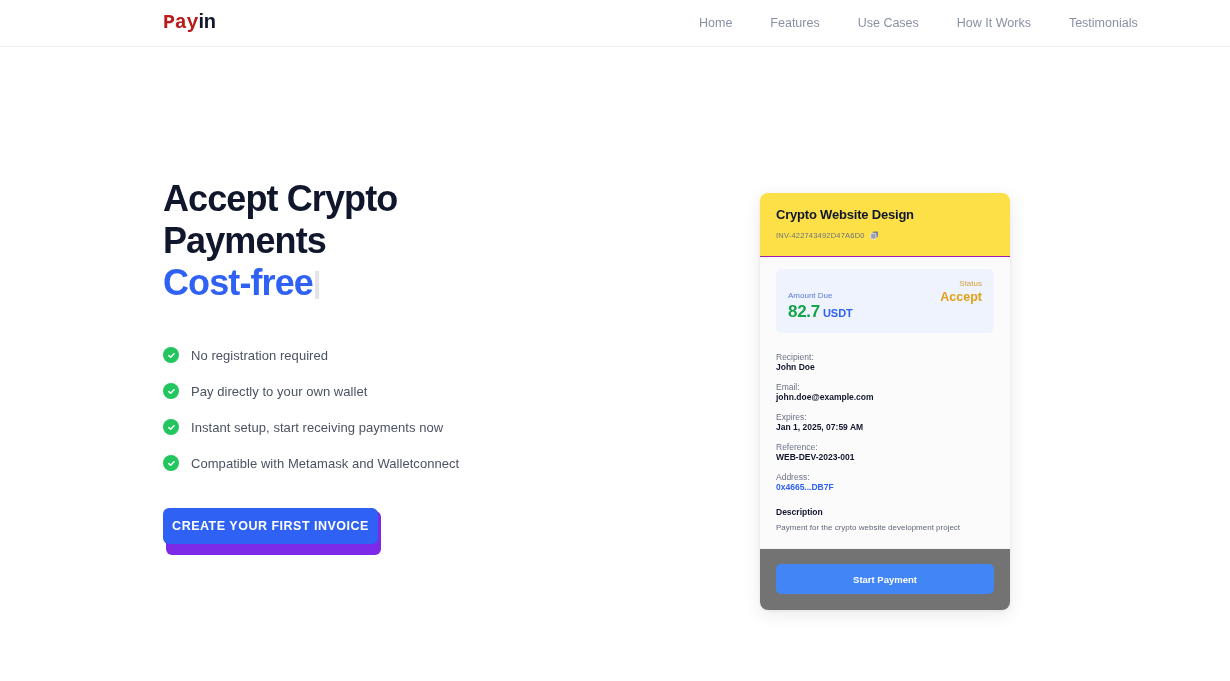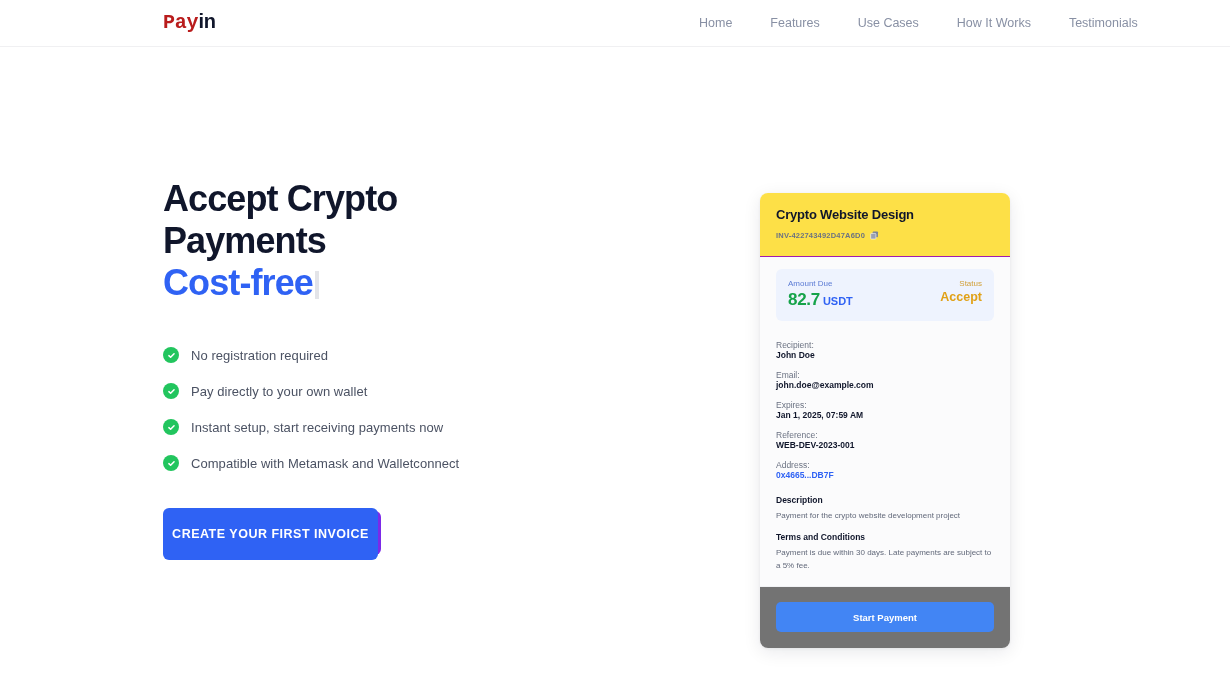--- a/index.html
+++ b/index.html
@@ -75,21 +75,21 @@
     width:215px; height:44px;
   }
   .cta-shadow{
     position:absolute; left:3px; top:3px;
     width:215px; height:44px;
     border-radius:6px;
     background:#7c2ae8;
   }
   .cta{
     position:absolute; left:0; top:0;
-    width:215px; height:52px;
+    width:215px; height:36px;
     background:#2f62f4;
     color:#ffffff;
     border:none; border-radius:6px;
     font-family:"Liberation Sans", sans-serif;
     font-size:12.5px; font-weight:700; letter-spacing:0.5px;
     cursor:pointer;
   }
 
   
   .invoice-card{
@@ -103,39 +103,39 @@
   .inv-header{
     padding:14px 16px 12px 16px;
     background:#fde047;
     border-bottom:1px solid #a21caf;
   }
   .inv-title{
     font-size:13px; font-weight:700; color:#10162b;
     letter-spacing:-0.2px;
   }
   .inv-number-row{
-    display:flex; align-items:center; gap:5px; margin-top:4px;font-weight:bold;
+    display:flex; align-items:center; gap:5px; margin-top:4px;
   }
   .inv-number{
     font-size:7.5px; color:#6b7282; letter-spacing:0.2px;
   }
   .copy-icon{ display:block; }
 
   .inv-body{
     background:#fbfbfc;
     padding:12px 16px 14px 16px;
   }
 
   .amount-box{
     background:#eef3fe;
     border-radius:6px;
     padding:10px 12px 11px 12px;
     display:flex; justify-content:space-between; align-items:flex-start;
   }
-  .amt-label{ font-size:8px; color:#5b7bd4; margin-bottom:2px; }
+  .amt-label{ font-size:8px; color:#5b7bd4; margin-bottom:2px;margin-top:12px; }
   .amt-value{
     font-size:17px; font-weight:700; color:#16a34a; letter-spacing:-0.3px;
   }
   .amt-unit{
     font-size:11px; font-weight:700; color:#2f62f4; margin-left:3px;
   }
   .status-col{ text-align:right; }
   .status-label{ font-size:8px; color:#d2a13a; margin-bottom:2px; }
   .status-value{ font-size:12.5px; font-weight:700; color:#e0a117; }
 
@@ -286,24 +286,20 @@
           <span class="row-label">Address:</span>
           <span class="row-value link">0x4665...DB7F</span>
         </div>
       </div>
 
       <div class="section">
         <div class="section-title">Description</div>
         <div class="section-text">Payment for the crypto website development project</div>
       </div>
 
-      <div class="section">
-        <div class="section-title">Terms and Conditions</div>
-        <div class="section-text">Payment is due within 30 days. Late payments are subject to a 5% fee.</div>
-      </div>
 
     </div>
 
     <div class="inv-footer">
       <button class="start-btn">Start Payment</button>
     </div>
 
   </div>
 </div>
 

